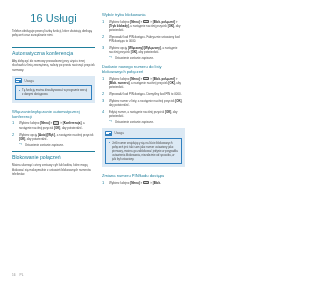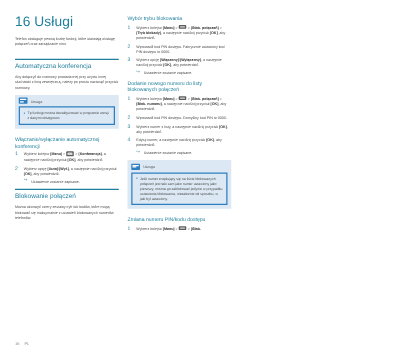--- a/index.html
+++ b/index.html
@@ -16,20 +16,21 @@
 
   
   .chapter{
     color:#1f7f9c;
     font-size:11px;
     line-height:12px;
     font-weight:400;
     letter-spacing:.1px;
     margin:0 0 5px 0;
     white-space:nowrap;
+    text-align:center;
   }
   .chapter .num{margin-right:3px;}
 
   .intro{
     font-size:2.9px;
     line-height:4.3px;
     color:#4a4a4a;
     margin:0 0 9px 0;
     text-align:left;
   }

